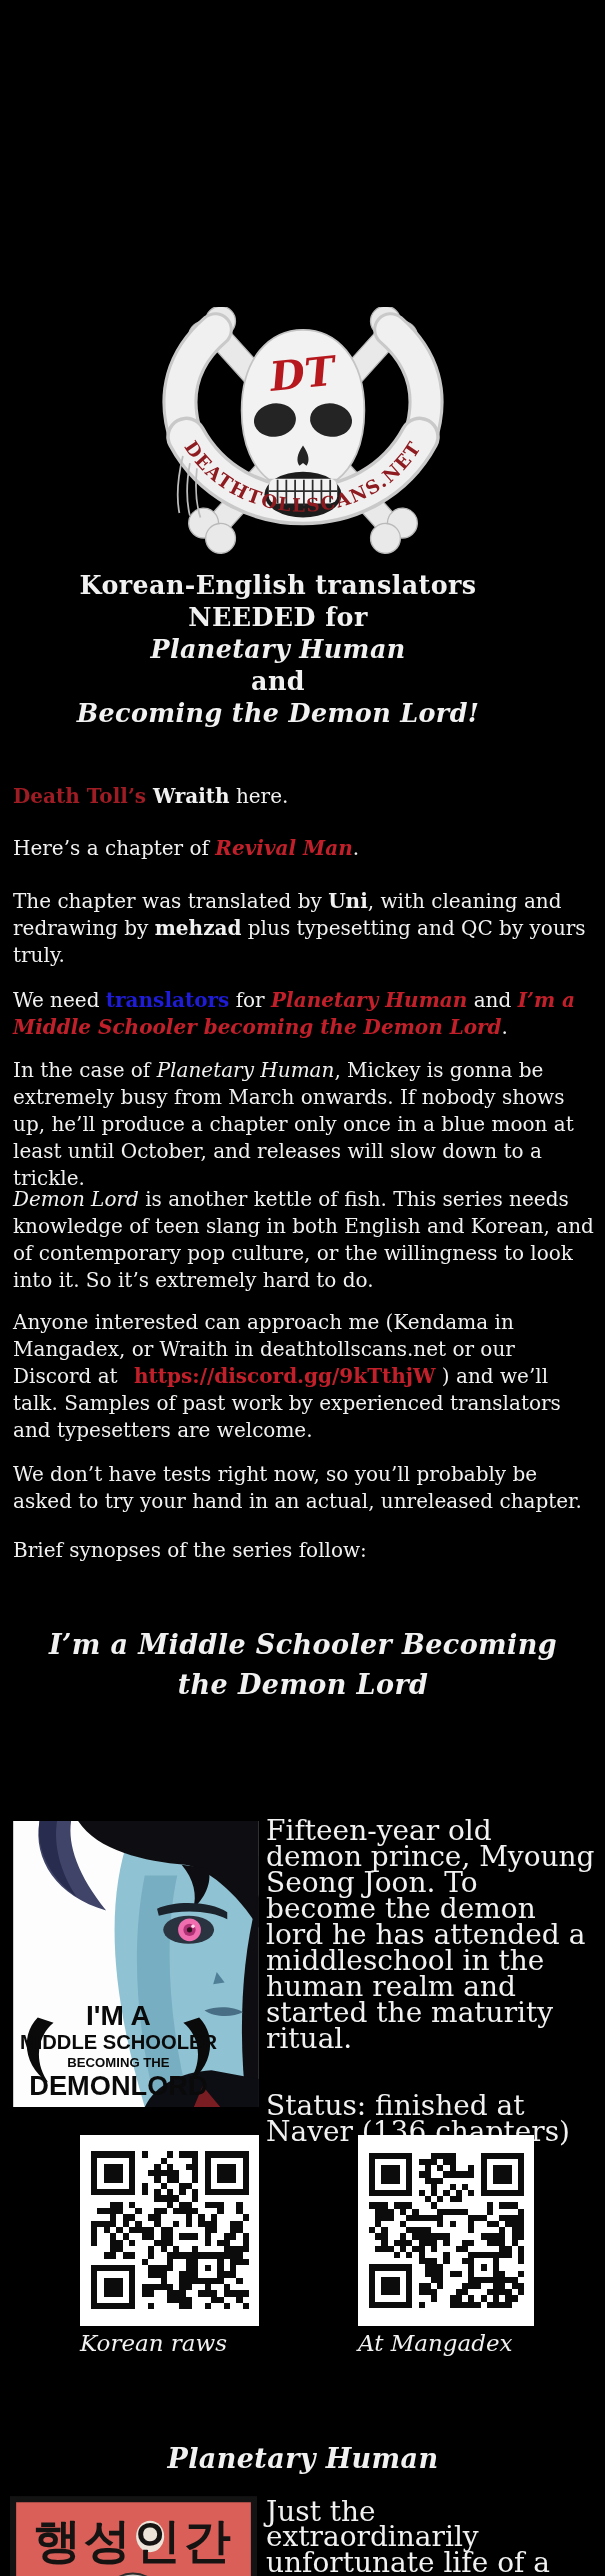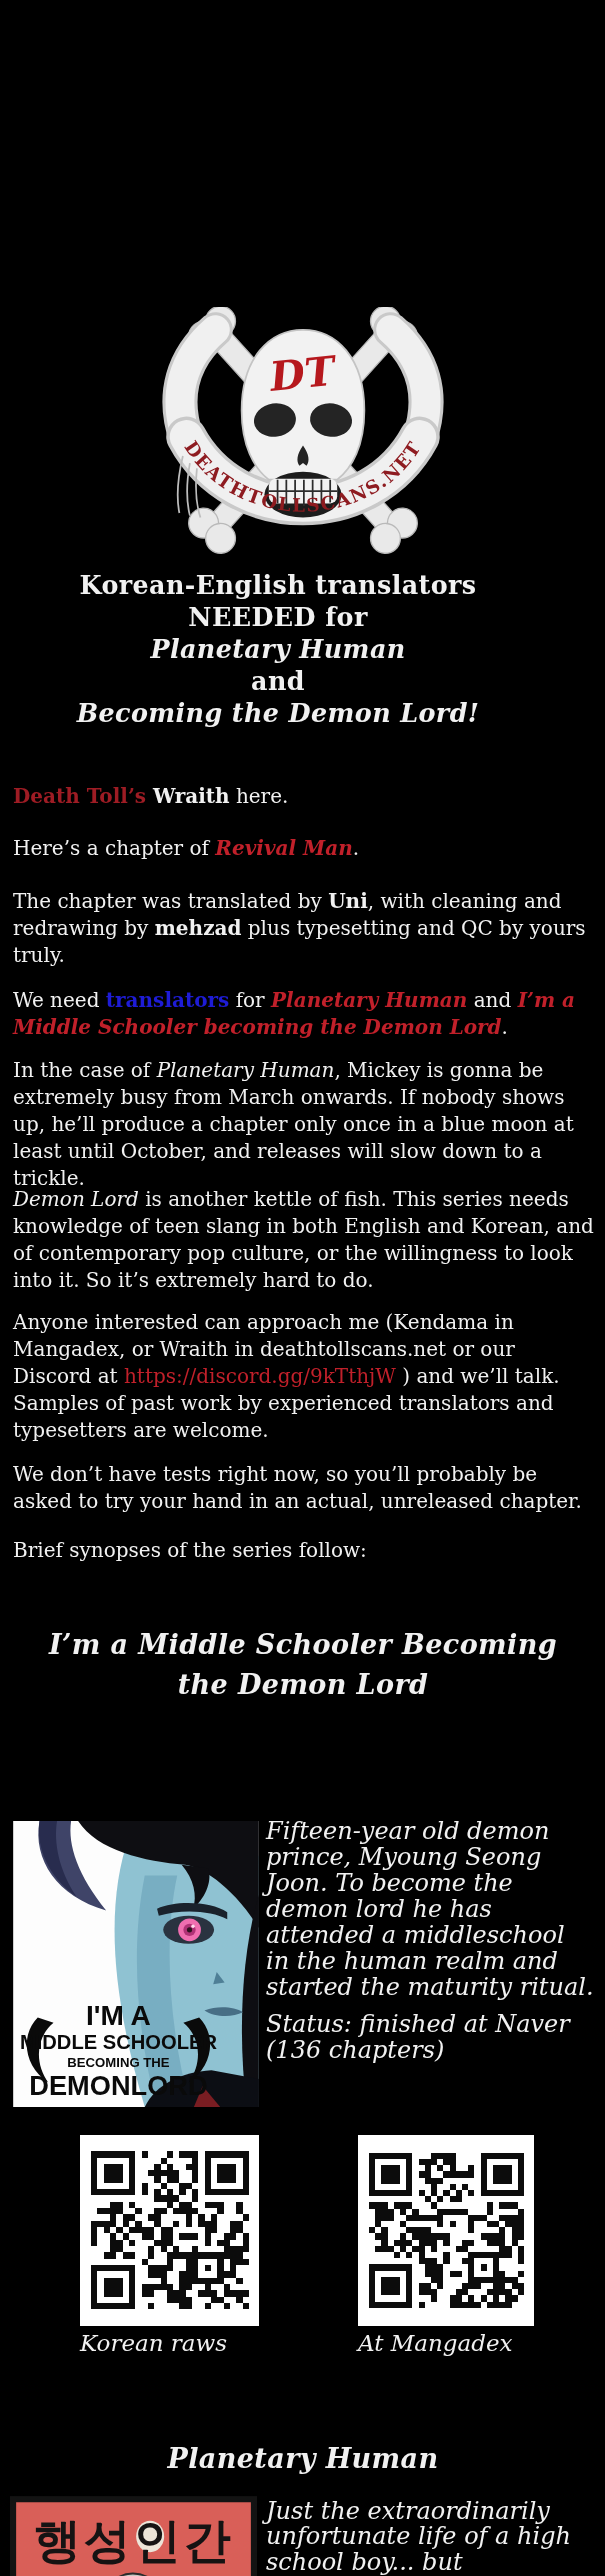--- a/index.html
+++ b/index.html
@@ -20,29 +20,29 @@
     font-size:25.4px; line-height:32px; font-weight:bold; letter-spacing:0.4px;}
   .recruit-heading .it{font-style:italic; font-weight:bold;}
   
   .para{left:13px; width:581px; font-size:20px; line-height:27px;
     text-shadow:0 0 1.8px rgba(0,0,0,.85);}
   .red-bold{color:var(--dark-red); font-weight:bold;}
   .red-bold-italic{color:var(--red); font-weight:bold; font-style:italic;}
   .bold{font-weight:bold;}
   .blue-bold{color:var(--blue); font-weight:bold;}
   .italic{font-style:italic;}
-  .red-link{color:var(--red); font-weight:normal; text-decoration:none;}
+  .red-link{color:var(--red); font-weight:bold; text-decoration:none;margin-left:10px;}
   
   .section-title{left:22px; width:562px; text-align:center; font-style:italic;
     font-size:27px; line-height:40px; letter-spacing:0.4px;}
   
   .cover{overflow:hidden;}
   .cover svg{display:block;}
-  .series-text{font-size:24px; line-height:26px;font-style:italic;}
-  .series-text .status{margin-top:11px;}
+  .series-text{font-size:28px; line-height:26px;}
+  .series-text .status{margin-top:41px;}
   
   .qr-box{background:#fff; padding:12.3px 10.5px;}
   .qr-box svg{display:block; width:100%; height:100%;}
   .qr-label{text-align:left; font-style:italic; font-size:23px; line-height:26px;}
   
   .ph-text{line-height:25.4px;}
 </style>
 </head>
 <body>
 

